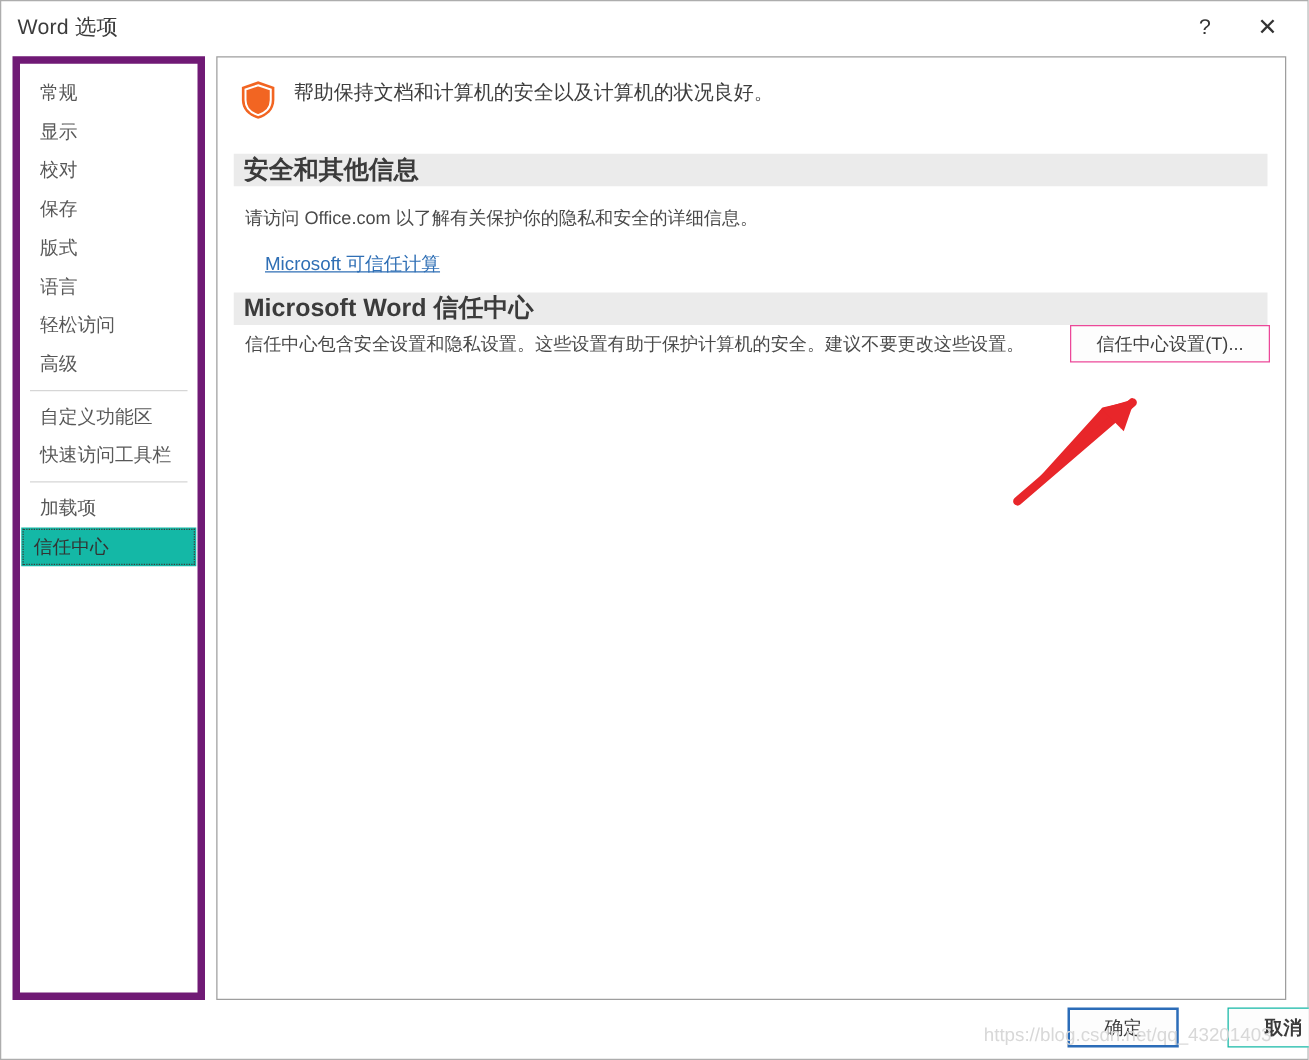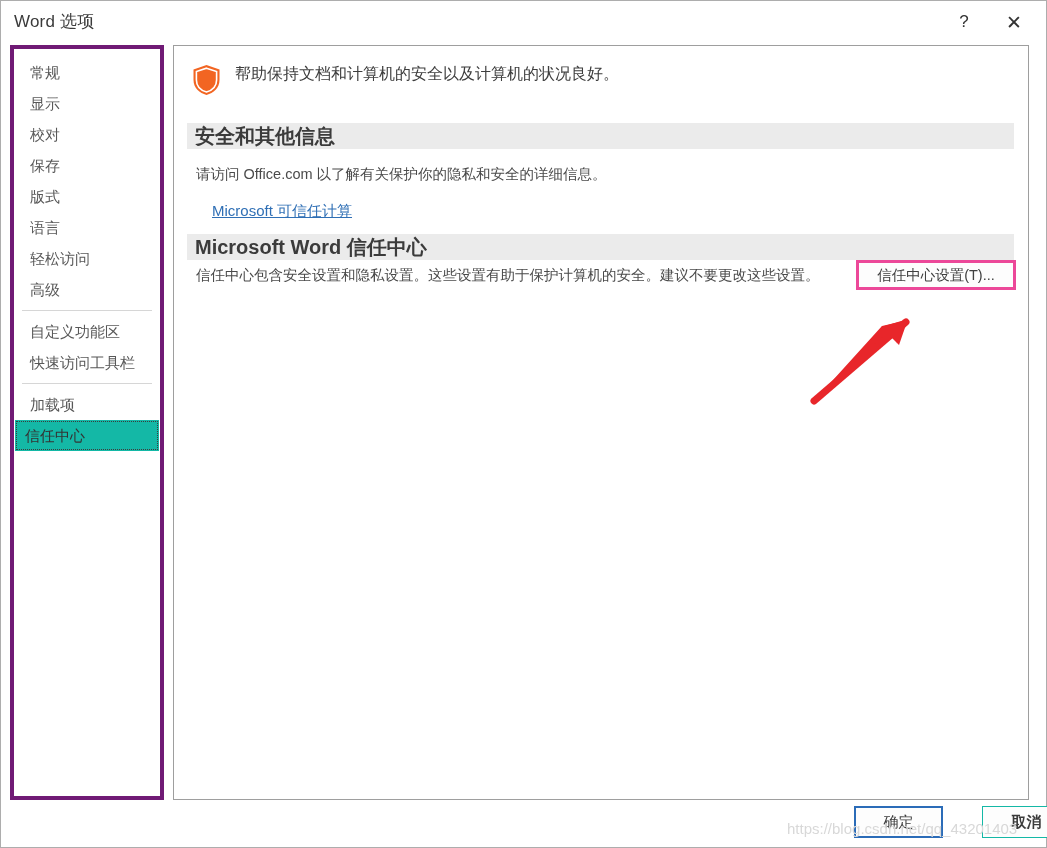--- a/index.html
+++ b/index.html
@@ -57,21 +57,21 @@
   #close-button { right: 10px; font-size: 19px; }
 
   
   #sidebar {
     position: absolute;
     left: 9px;
     top: 44px;
     width: 154px;
     height: 755px;
     box-sizing: border-box;
-    border: 4px solid #701a75;
+    border: 6px solid #701a75;
     background: #ffffff;
     padding-top: 8px;
     overflow: hidden;
   }
   .nav-item {
     height: 31px;
     line-height: 31px;
     padding-left: 16px;
     font-size: 15px;
     color: #585858;
@@ -167,21 +167,21 @@
   #trust-desc {
     font-size: 14.5px;
     color: #4a4a4a;
     white-space: nowrap;
   }
   #trust-settings-button {
     flex: 0 0 auto;
     min-width: 160px;
     height: 30px;
     box-sizing: border-box;
-    border: 3px solid #ec4899;
+    border: 1px solid #ec4899;
     background: #fdfdfd;
     font-family: "Liberation Sans", "DejaVu Sans", sans-serif;
     font-size: 14.5px;
     color: #404040;
     cursor: pointer;
     padding: 0 12px;
     white-space: nowrap;
   }
   
 

